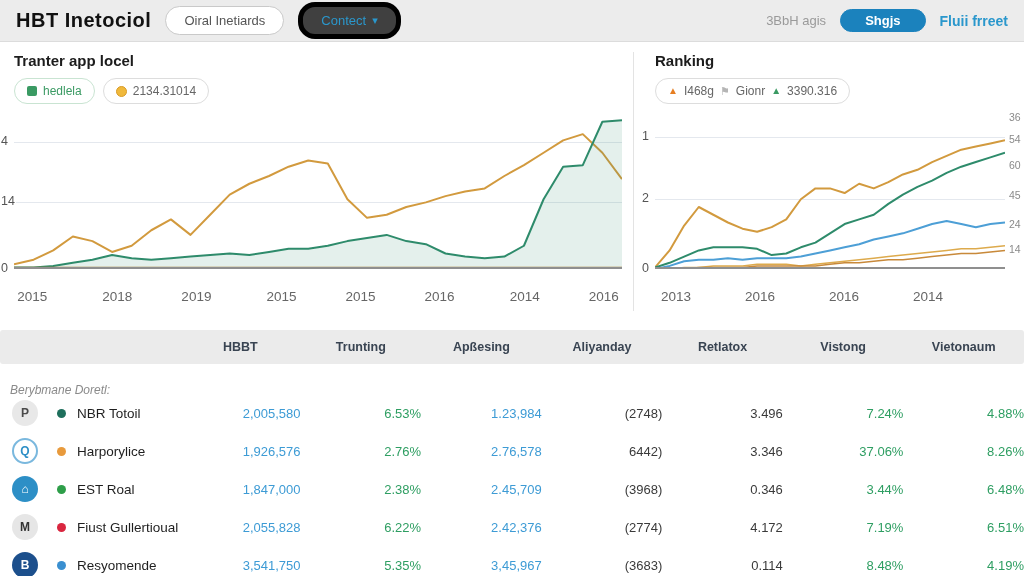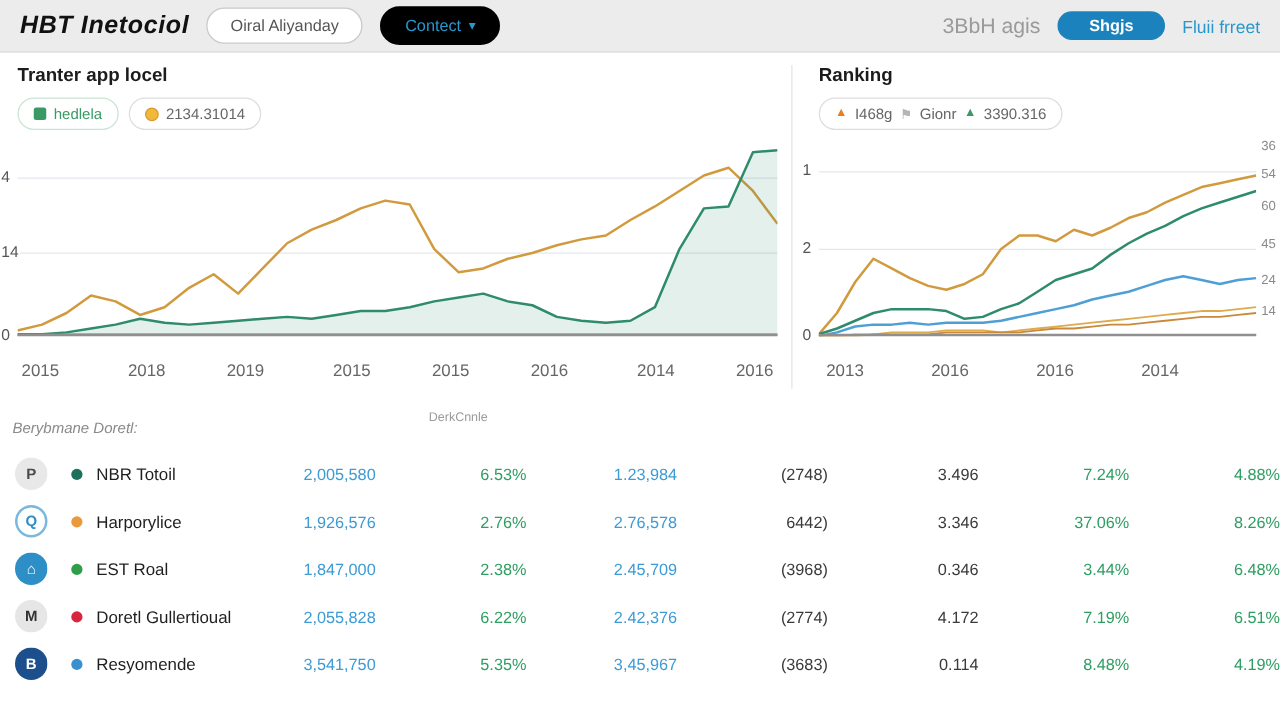--- a/index.html
+++ b/index.html
@@ -6,30 +6,30 @@
     --accent-blue:#1b82bd; --link-blue:#2a97cc; --text-blue:#3d9bd5;
     --green:#2e9e62; --orange:#d29a3e; --chart-green:#2e8b6b;
     --header-bg:#ececec; --table-header-bg:#ebebeb;
   }
   *{box-sizing:border-box;margin:0;padding:0}
   html,body{width:1024px;height:576px;overflow:hidden;background:#fff;
     font-family:"Liberation Sans", sans-serif;color:#222}
   
   header{position:absolute;top:0;left:0;right:0;height:42px;background:var(--header-bg);
     border-bottom:1px solid #dcdcdc;display:flex;align-items:center;padding:0 16px;gap:14px}
-  .logo{font-size:20px;font-weight:bold;font-style:italic;letter-spacing:.5px;color:#111}
+  .logo{font-size:20px;font-weight:bold;letter-spacing:.5px;color:#111}
   .pill{border-radius:17px;padding:6px 18px;font-size:13px;cursor:pointer;
     font-family:"Liberation Sans",sans-serif;display:inline-flex;align-items:center;gap:6px}
   .pill-white{background:#fff;border:1px solid #c9c9c9;color:#555}
-  .pill-outline-blue{background:#000000;border:2px solid #000000;color:var(--link-blue)}
+  .pill-outline-blue{background:#404040;border:5px solid #000000;color:var(--link-blue)}
   .pill-blue{background:var(--accent-blue);border:1px solid var(--accent-blue);color:#fff;font-weight:bold;padding:3px 24px}
   .chev{font-size:11px}
   .spacer{flex:1}
-  .muted{color:#9a9a9a;font-size:17px}
-  .blue-link{color:var(--link-blue);font-size:14px;font-weight:normal;text-decoration:none;cursor:pointer}
+  .muted{color:#9a9a9a;font-size:13px}
+  .blue-link{color:var(--link-blue);font-size:14px;font-weight:bold;text-decoration:none;cursor:pointer}
   
   .panel{position:absolute;top:52px}
   #left-panel{left:14px;width:608px}
   #right-panel{left:655px;width:350px}
   .v-divider{position:absolute;left:633px;top:52px;bottom:265px;width:1px;background:#e3e3e3}
   .panel-title{font-size:15px;font-weight:bold;color:#1c1c1c;height:22px}
   .badge-row{display:flex;gap:8px;height:26px;margin:4px 0 10px 0}
   .badge{display:inline-flex;align-items:center;gap:6px;border:1px solid #ddd;border-radius:14px;
     padding:3px 12px;font-size:12px;color:#666;background:#fff;cursor:pointer;white-space:nowrap}
   .badge-green{border-color:#c9e4d2;color:#3a9a63}
@@ -46,38 +46,38 @@
   .xticks{position:relative;height:22px;margin-top:18px}
   .xticks span{position:absolute;transform:translateX(-50%);font-size:13.5px;color:#666;top:2px}
   .rlabels{position:absolute;left:calc(100% + 4px);top:0;bottom:0;width:22px}
   .rlabels span{position:absolute;transform:translateY(-50%);font-size:10.5px;color:#8a8a8a}
   .chart-caption{position:absolute;left:58%;transform:translateX(-50%);font-size:10px;color:#9b9b9b;margin-top:20px}
   
   .table{position:absolute;top:330px;left:0;right:0}
   .tgrid{display:grid;grid-template-columns:180px repeat(7,1fr);align-items:center}
   .thead{background:var(--table-header-bg);height:34px;border-radius:3px}
   .thead div{font-size:12.5px;font-weight:bold;color:#394452;text-align:center;cursor:pointer}
-  .section-label{font-size:12px;font-style:italic;color:#8a8a8a;padding:5px 0 4px 10px;height:30px}
+  .section-label{font-size:12px;font-style:italic;color:#8a8a8a;padding:19px 0 4px 10px;height:30px}
   .trow{height:38px;cursor:pointer}
   .tname{display:flex;align-items:center;padding-left:12px}
   .ricon{width:26px;height:26px;border-radius:50%;display:inline-flex;align-items:center;justify-content:center;
     font-size:12px;font-weight:bold;border:2px solid transparent;flex:0 0 26px}
   .dot{width:9px;height:9px;border-radius:50%;display:inline-block;margin-left:19px;flex:0 0 9px}
   .rname{margin-left:11px;font-size:13.5px;color:#1f1f1f;white-space:nowrap}
   .tcell{font-size:13px;text-align:right;white-space:nowrap}
   .c1,.c3{color:var(--text-blue)}
   .c2,.c6,.c7{color:var(--green)}
   .c4,.c5{color:#3a3a3a}
 </style>
 </head>
 <body>
 
 <header>
   <div class="logo">HBT Inetociol</div>
-  <button class="pill pill-white">Oiral Aliyanday</button>
+  <button class="pill pill-white">Oiral Inetiards</button>
   <button class="pill pill-outline-blue">
     <span>Contect</span>
     <span class="chev">▾</span>
   </button>
   <div class="spacer"></div>
   <span class="muted">3BbH agis</span>
   <button class="pill pill-blue">Shgjs</button>
   <a class="blue-link">Fluii frreet</a>
 </header>
 
@@ -159,20 +159,30 @@
     </div>
   <div class="xticks">
       <span style="left: 6%;">2013</span>
       <span style="left: 30%;">2016</span>
       <span style="left: 54%;">2016</span>
       <span style="left: 78%;">2014</span>
     </div>
 </section>
 
 <section class="table">
+  <div class="tgrid thead">
+    <div></div>
+    <div>HBBT</div>
+    <div>Trunting</div>
+    <div>Apßesing</div>
+    <div>Aliyanday</div>
+    <div>Retlatox</div>
+    <div>Vistong</div>
+    <div>Vietonaum</div>
+  </div>
 
   <div class="section-label">Berybmane Doretl:</div>
 
   <div class="tgrid trow">
     <div class="tname">
       <span class="ricon" style="background: rgb(232, 232, 232); color: rgb(74, 74, 74); border-color: transparent;">P</span>
       <span class="dot" style="background: rgb(30, 111, 92);"></span>
       <span class="rname">NBR Totoil</span>
     </div>
     <div class="tcell c1">2,005,580</div>
@@ -211,21 +221,21 @@
     <div class="tcell c4">(3968)</div>
     <div class="tcell c5">0.346</div>
     <div class="tcell c6">3.44%</div>
     <div class="tcell c7">6.48%</div>
   </div>
 
   <div class="tgrid trow">
     <div class="tname">
       <span class="ricon" style="background: rgb(230, 230, 230); color: rgb(51, 51, 51); border-color: transparent;">M</span>
       <span class="dot" style="background: rgb(217, 38, 63);"></span>
-      <span class="rname">Doretl Gullertioual</span>
+      <span class="rname">Fiust Gullertioual</span>
     </div>
     <div class="tcell c1">2,055,828</div>
     <div class="tcell c2">6.22%</div>
     <div class="tcell c3">2.42,376</div>
     <div class="tcell c4">(2774)</div>
     <div class="tcell c5">4.172</div>
     <div class="tcell c6">7.19%</div>
     <div class="tcell c7">6.51%</div>
   </div>
 

